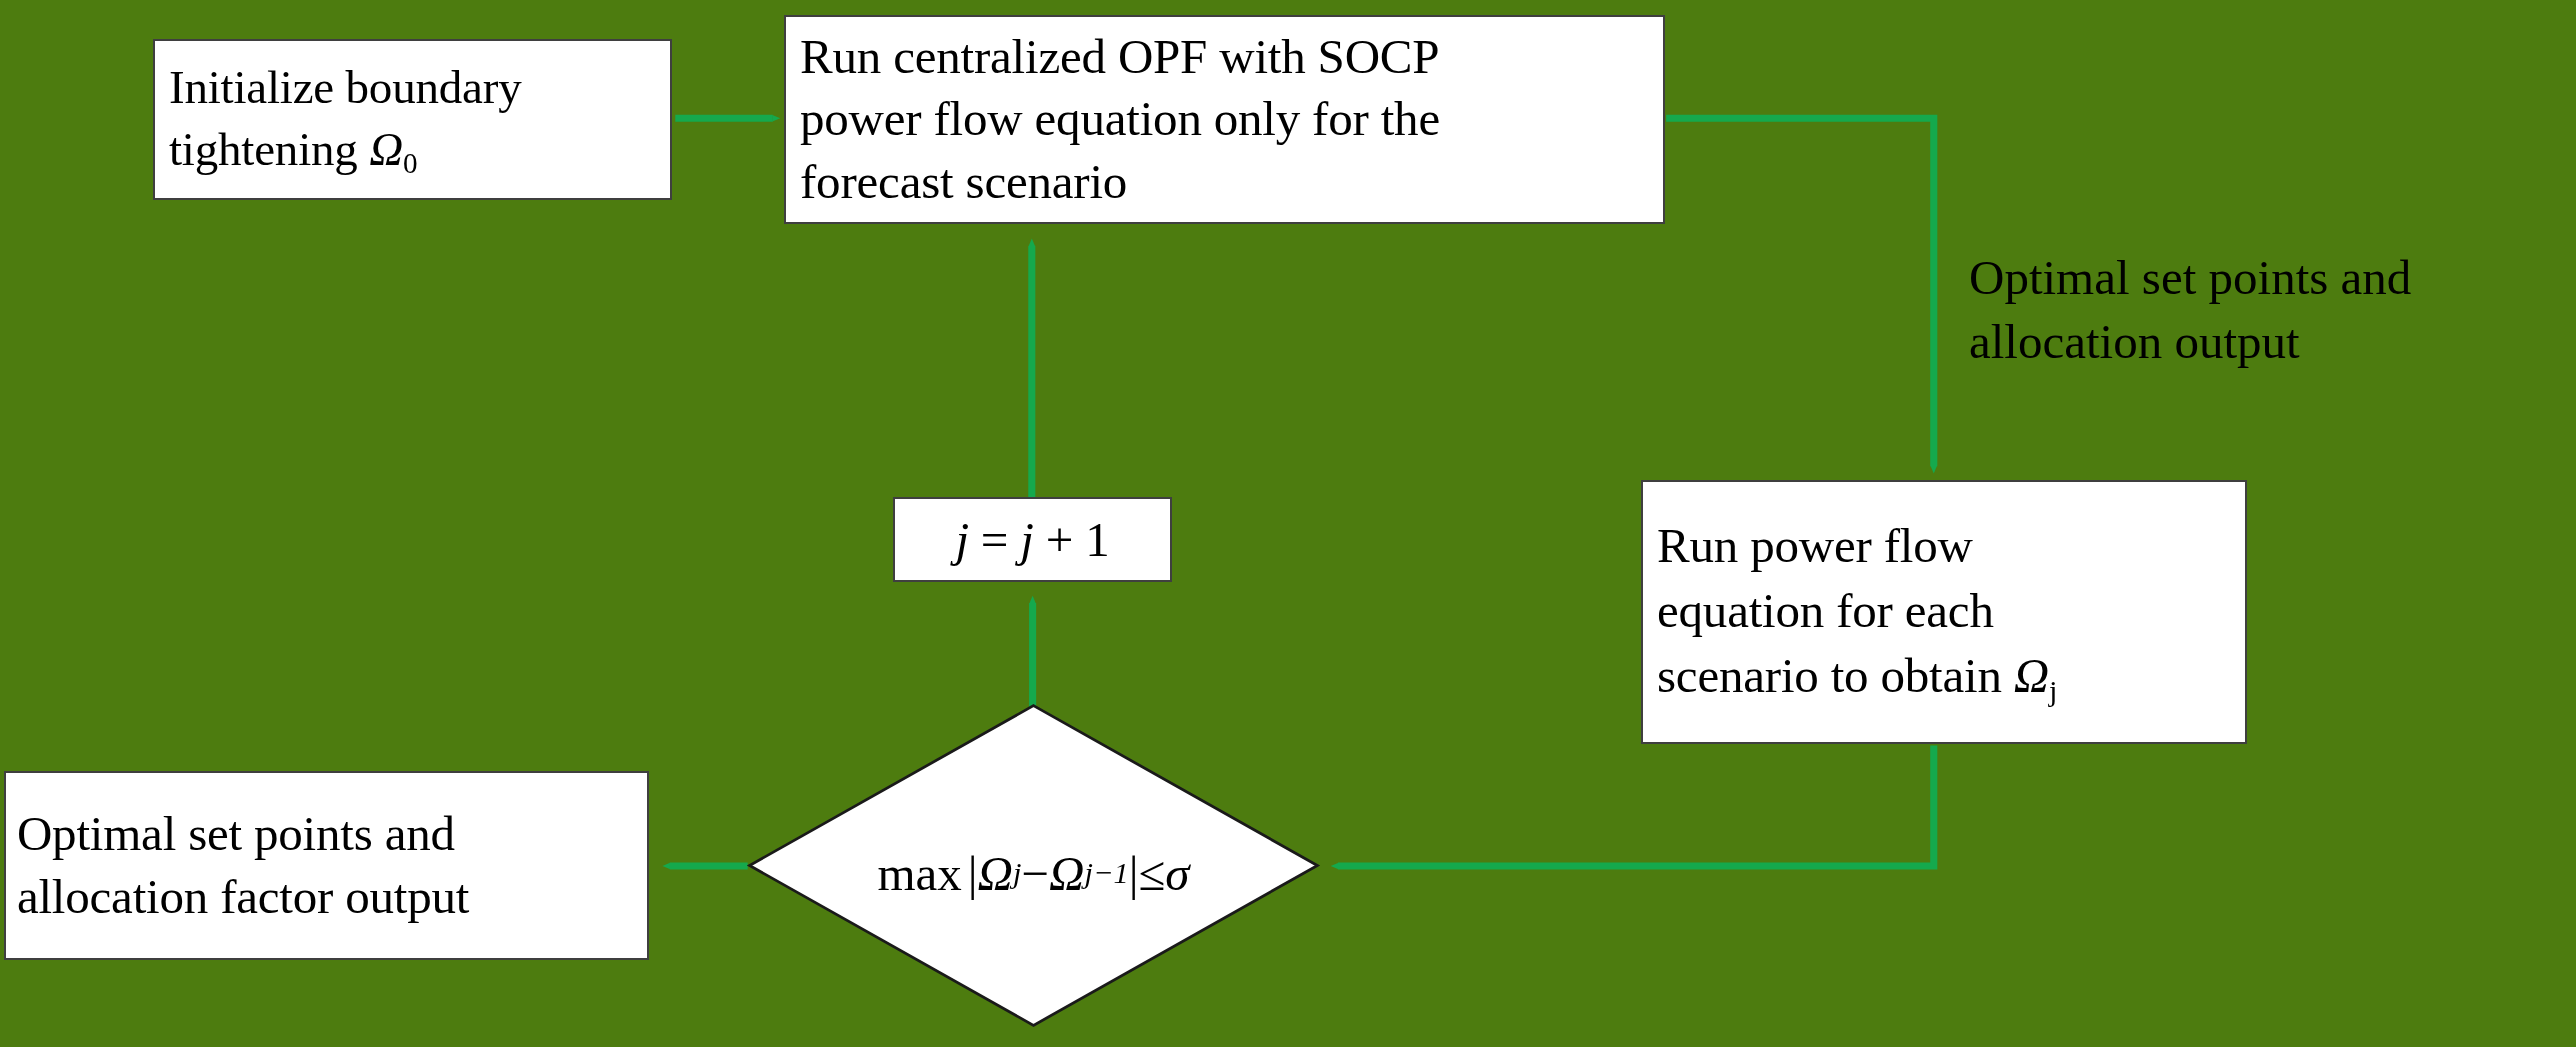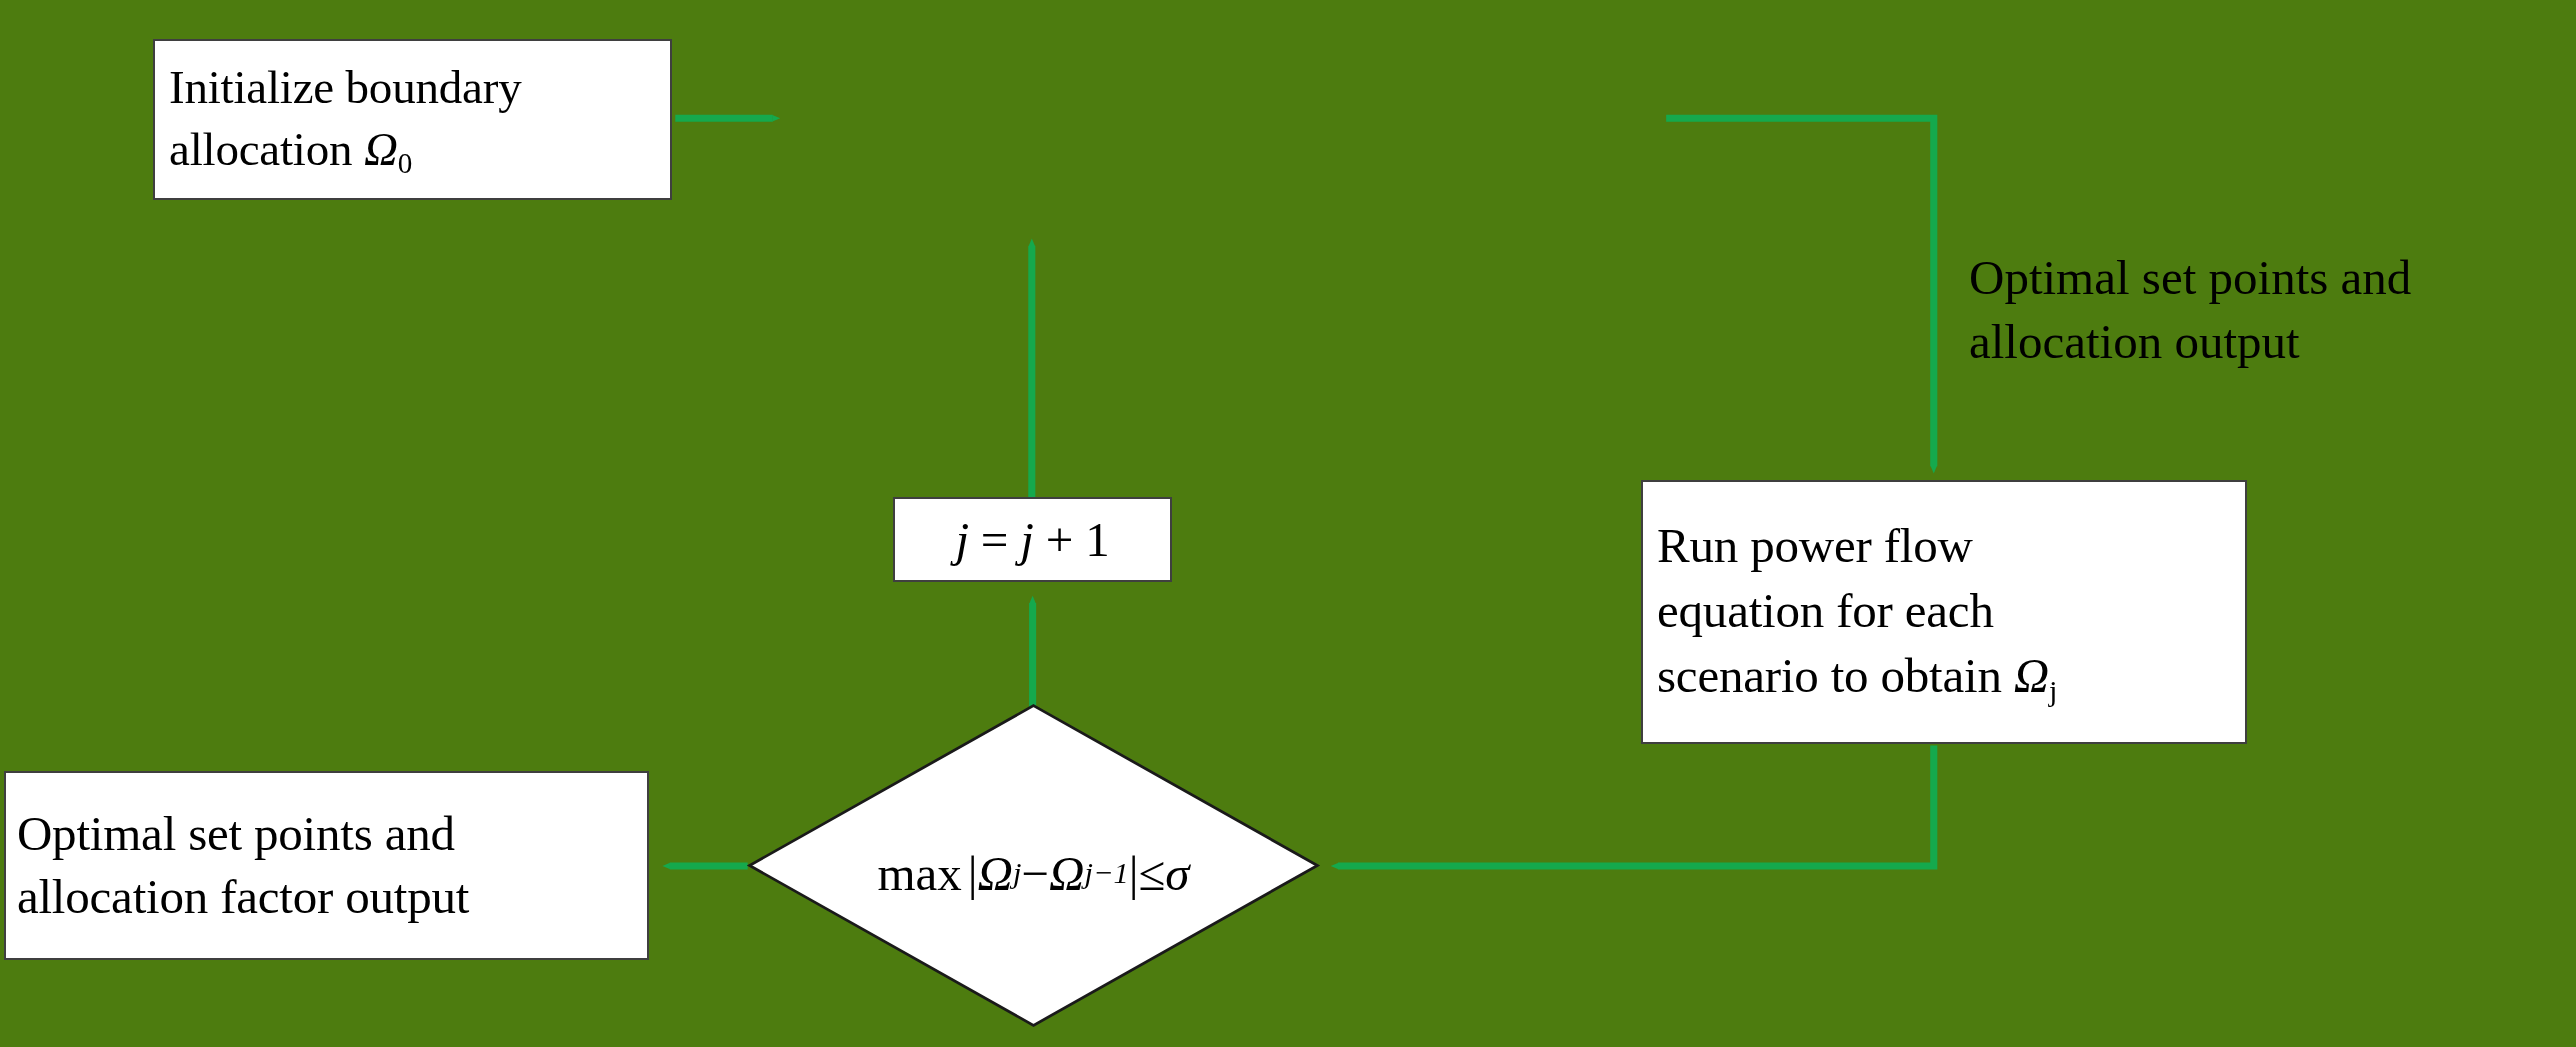--- a/index.html
+++ b/index.html
@@ -129,23 +129,26 @@
 
       <path d="M 950 1100 L 851 1100" marker-end="url(#ah-l)" stroke-width="9"></path>
 
       <path d="M 1312 1098 L 1312 766" marker-end="url(#ah-u)" stroke-width="9"></path>
 
       <path d="M 1311 632 L 1311 312" marker-end="url(#ah-u)" stroke-width="9"></path>
     </g>
   </svg>
 
   <div class="node" id="node-init">
-    <span class="txt"><span>Initialize boundary</span><br><span>allocation </span><span class="mi">Ω</span><sub class="s">0</sub></span>
+    <span class="txt"><span>Initialize boundary</span><br><span>tightening </span><span class="mi">Ω</span><sub class="s">0</sub></span>
   </div>
 
+  <div class="node" id="node-centralized">
+    <span class="txt"><span>Run centralized OPF with SOCP</span><br><span>power flow equation only for the</span><br><span>forecast scenario</span></span>
+  </div>
 
   <div class="node" id="node-powerflow">
     <span class="txt"><span>Run power flow</span><br><span>equation for each</span><br><span>scenario to obtain </span><span class="mi">Ω</span><sub class="s up">j</sub></span>
   </div>
 
   <div class="node" id="node-increment">
     <span class="txt"><span class="mi">j</span><span class="op"> = </span><span class="mi">j</span><span class="op"> + </span><span class="op">1</span></span>
   </div>
 
   <div id="node-decision">

